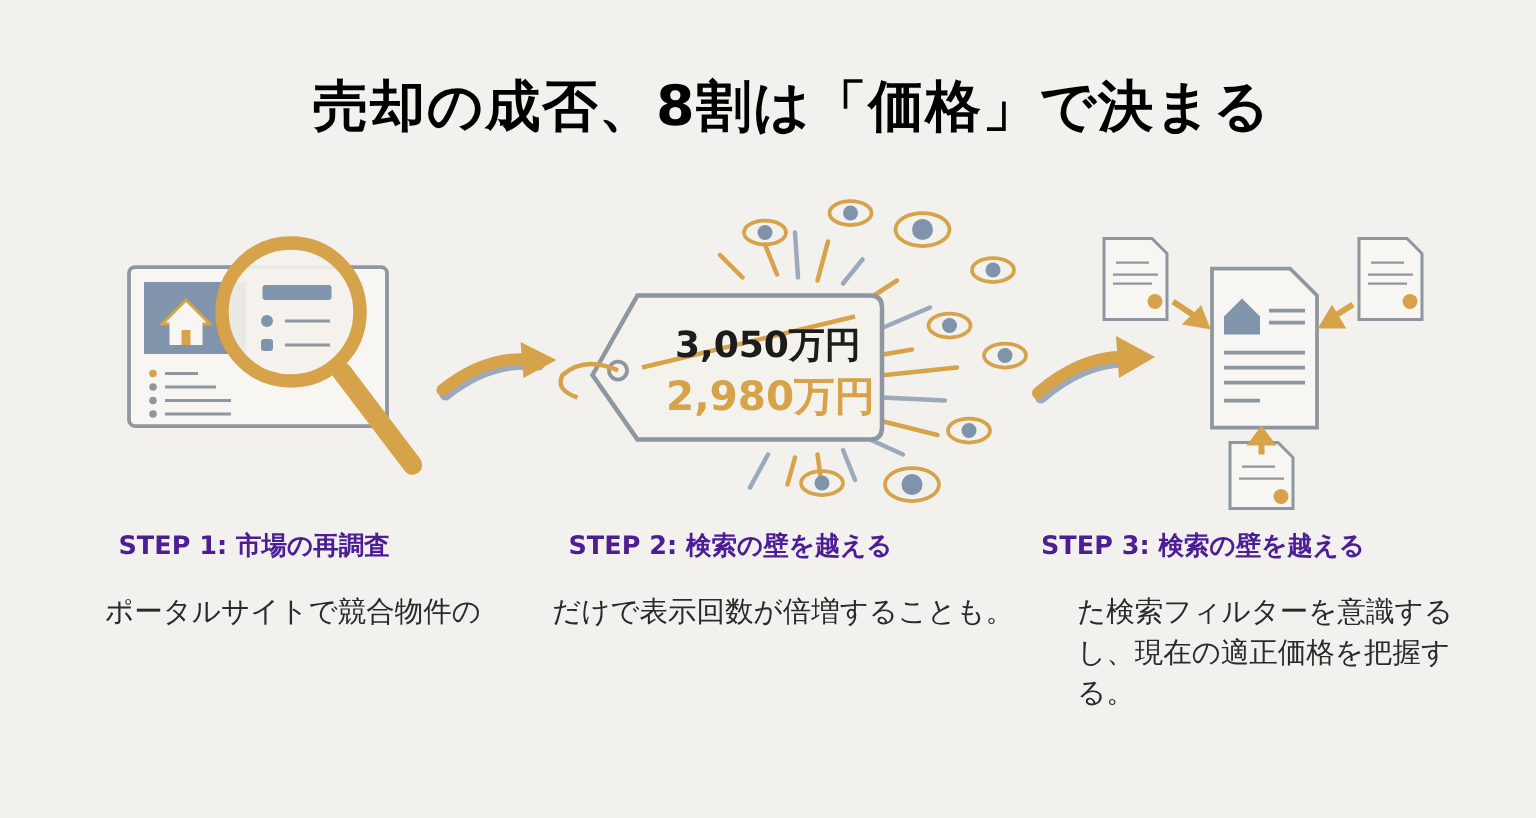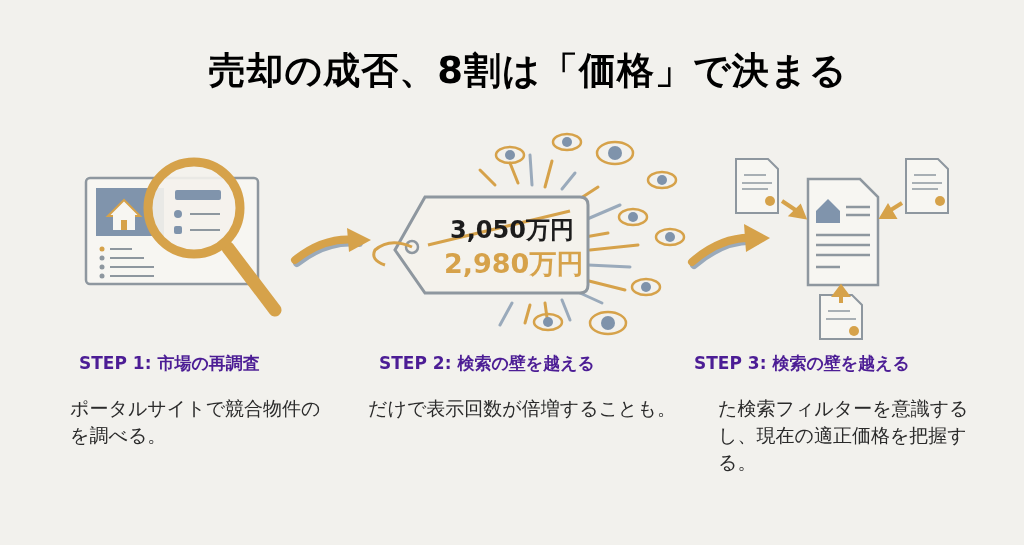--- a/index.html
+++ b/index.html
@@ -154,21 +154,20 @@
     <line x1="172" y1="48" x2="156" y2="58"></line>
       <polygon points="152,62 158,52 164,62"></polygon>
     <line x1="111" y1="148" x2="111" y2="136"></line>
       <polygon points="111,132 105,140 117,140"></polygon>
   </g>
 </svg>
 
 <div class="step-title" style="left:79px;top:352px">STEP 1: 市場の再調査</div>
 <div class="step-body" style="left:70px;top:395px">
   <div>ポータルサイトで競合物件の</div>
-  <div>を調べる。</div>
 </div>
 
 <div class="step-title" style="left:379px;top:352px">STEP 2: 検索の壁を越える</div>
 <div class="step-body" style="left:368px;top:395px">
   <div>だけで表示回数が倍増することも。</div>
 </div>
 
 <div class="step-title" style="left:694px;top:352px">STEP 3: 検索の壁を越える</div>
 <div class="step-body" style="left:718px;top:395px">
   <div>た検索フィルターを意識する</div>

